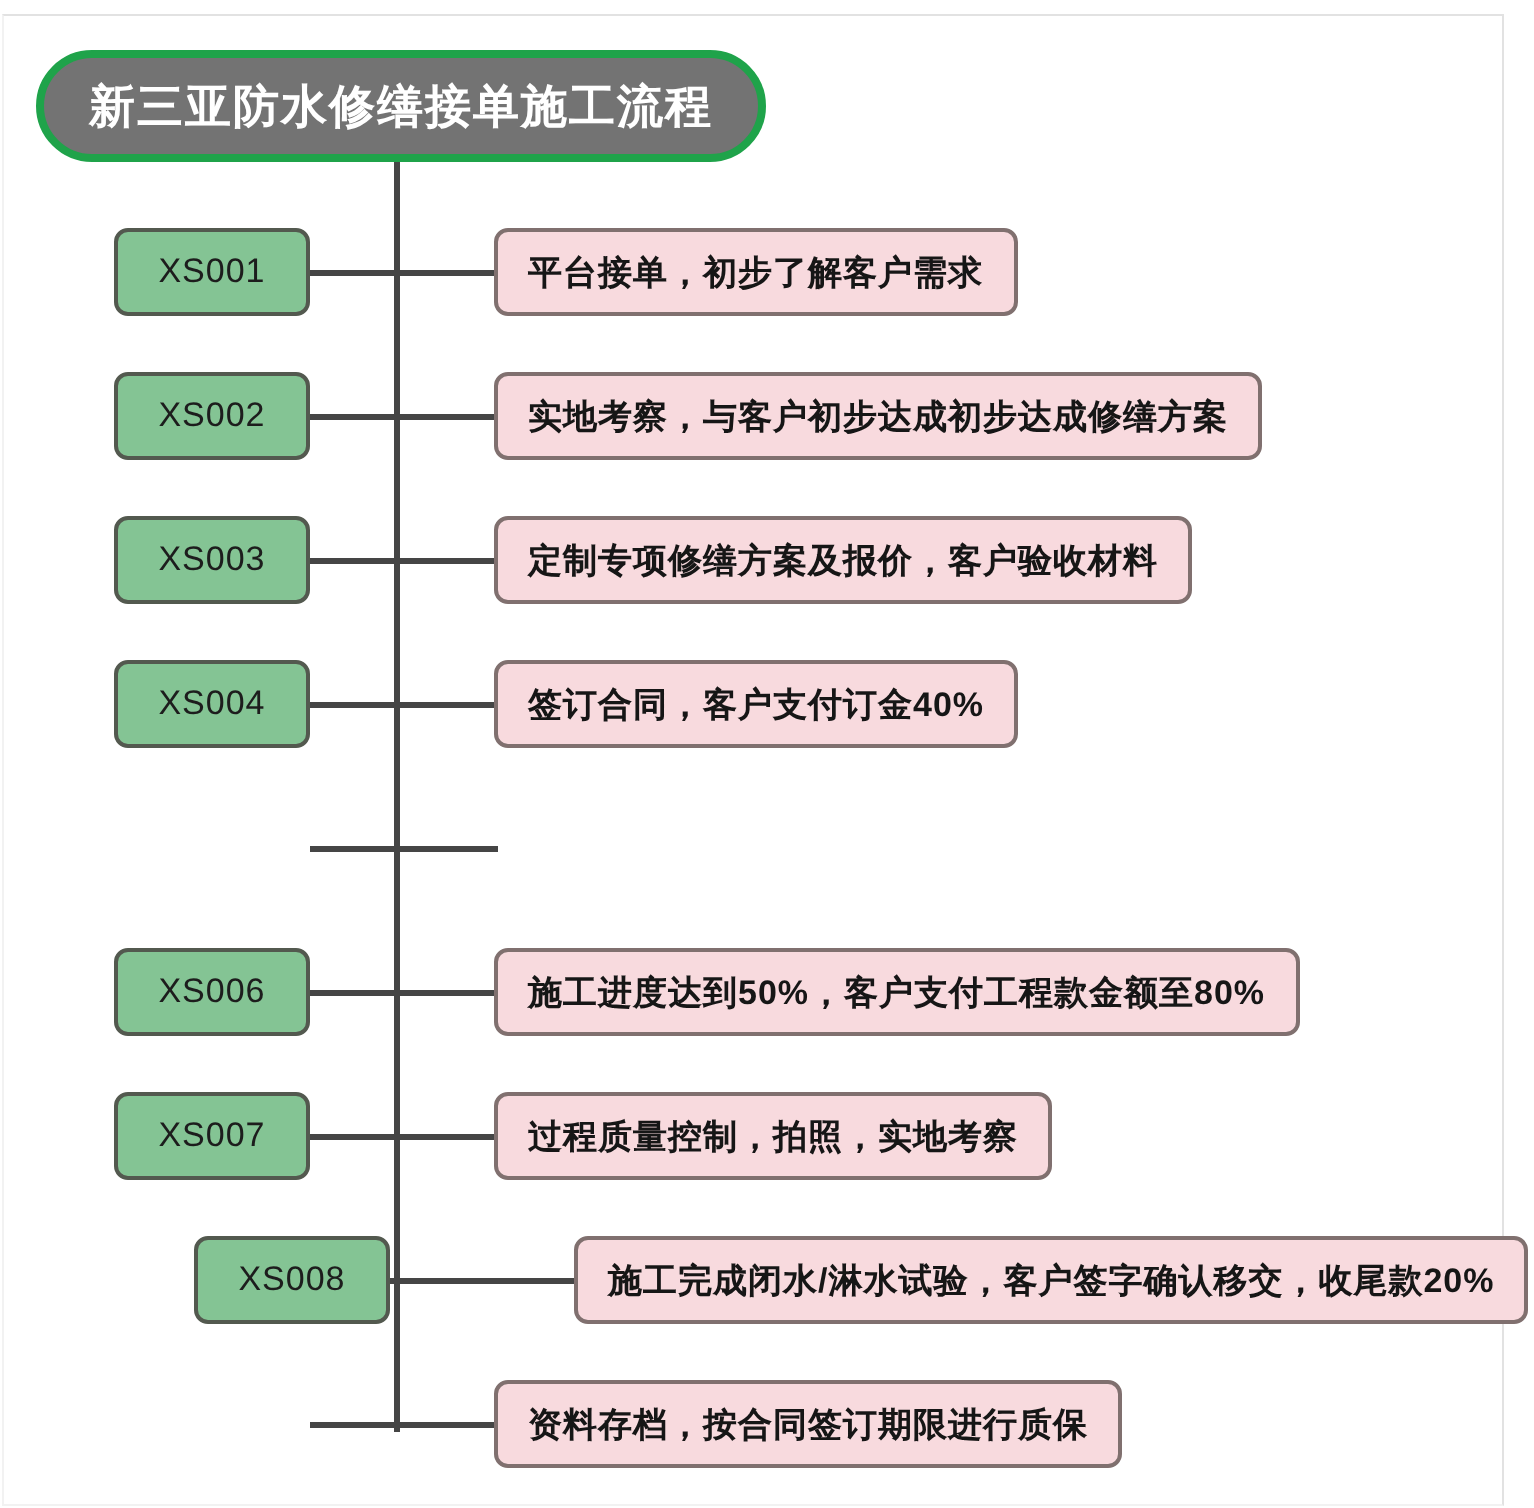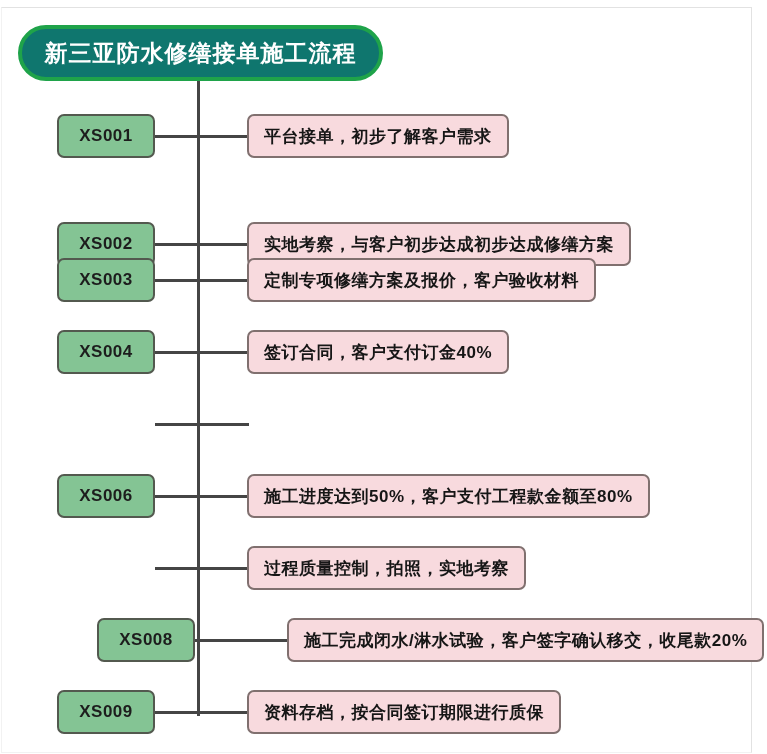--- a/index.html
+++ b/index.html
@@ -32,21 +32,21 @@
   }
 
   
   #title-pill {
     position: absolute;
     left: 18px;
     top: 25px;
     width: 365px;
     height: 56px;
     box-sizing: border-box;
-    background: #0f766e;
+    background: #737373;
     border: 4px solid #1fa34a;
     border-radius: 30px;
     display: flex;
     align-items: center;
     justify-content: center;
     color: #ffffff;
     font-size: 23px;
     font-weight: bold;
     letter-spacing: 1px;
     white-space: nowrap;
@@ -78,21 +78,21 @@
     width: 98px;
     height: 44px;
     box-sizing: border-box;
     background: #84c494;
     border: 2px solid #53594f;
     border-radius: 7px;
     display: flex;
     align-items: center;
     justify-content: center;
     font-size: 17px;
-    font-weight: bold;
+    font-weight: normal;
     color: #1d1d1d;
     letter-spacing: 0.5px;
   }
   .desc-box {
     position: absolute;
     left: 247px;
     top: 0;
     height: 44px;
     box-sizing: border-box;
     background: #f8dade;
@@ -119,21 +119,21 @@
 
   <div class="spine" style="left:197px; top:81px; height:635px;"></div>
 
   <div id="rows">
       <div class="row" style="top: 114px;">
         <div class="hline" style="left: 155px; top: 21px; width: 44px;"></div>
         <div class="hline" style="left: 197px; top: 21px; width: 52px;"></div>
         <div class="code-box">XS001</div>
         <div class="desc-box">平台接单，初步了解客户需求</div>
       </div>
-      <div class="row" style="top: 186px; margin-top: 36px;">
+      <div class="row" style="top: 186px;">
         <div class="hline" style="left: 155px; top: 21px; width: 44px;"></div>
         <div class="hline" style="left: 197px; top: 21px; width: 52px;"></div>
         <div class="code-box">XS002</div>
         <div class="desc-box">实地考察，与客户初步达成初步达成修缮方案</div>
       </div>
       <div class="row" style="top: 258px;">
         <div class="hline" style="left: 155px; top: 21px; width: 44px;"></div>
         <div class="hline" style="left: 197px; top: 21px; width: 52px;"></div>
         <div class="code-box">XS003</div>
         <div class="desc-box">定制专项修缮方案及报价，客户验收材料</div>
@@ -150,29 +150,29 @@
       </div>
       <div class="row" style="top: 474px;">
         <div class="hline" style="left: 155px; top: 21px; width: 44px;"></div>
         <div class="hline" style="left: 197px; top: 21px; width: 52px;"></div>
         <div class="code-box">XS006</div>
         <div class="desc-box">施工进度达到50%，客户支付工程款金额至80%</div>
       </div>
       <div class="row" style="top: 546px;">
         <div class="hline" style="left: 155px; top: 21px; width: 44px;"></div>
         <div class="hline" style="left: 197px; top: 21px; width: 52px;"></div>
+        <div class="code-box">XS007</div>
         <div class="desc-box">过程质量控制，拍照，实地考察</div>
       </div>
       <div class="row" style="top: 618px; margin-left: 40px;">
         <div class="hline" style="left: 155px; top: 21px; width: 44px;"></div>
         <div class="hline" style="left: 197px; top: 21px; width: 52px;"></div>
         <div class="code-box">XS008</div>
         <div class="desc-box">施工完成闭水/淋水试验，客户签字确认移交，收尾款20%</div>
       </div>
       <div class="row" style="top: 690px;">
         <div class="hline" style="left: 155px; top: 21px; width: 44px;"></div>
         <div class="hline" style="left: 197px; top: 21px; width: 52px;"></div>
-        <div class="code-box">XS009</div>
         <div class="desc-box">资料存档，按合同签订期限进行质保</div>
       </div>
     </div>
 
 </div>
 
 </body></html>

